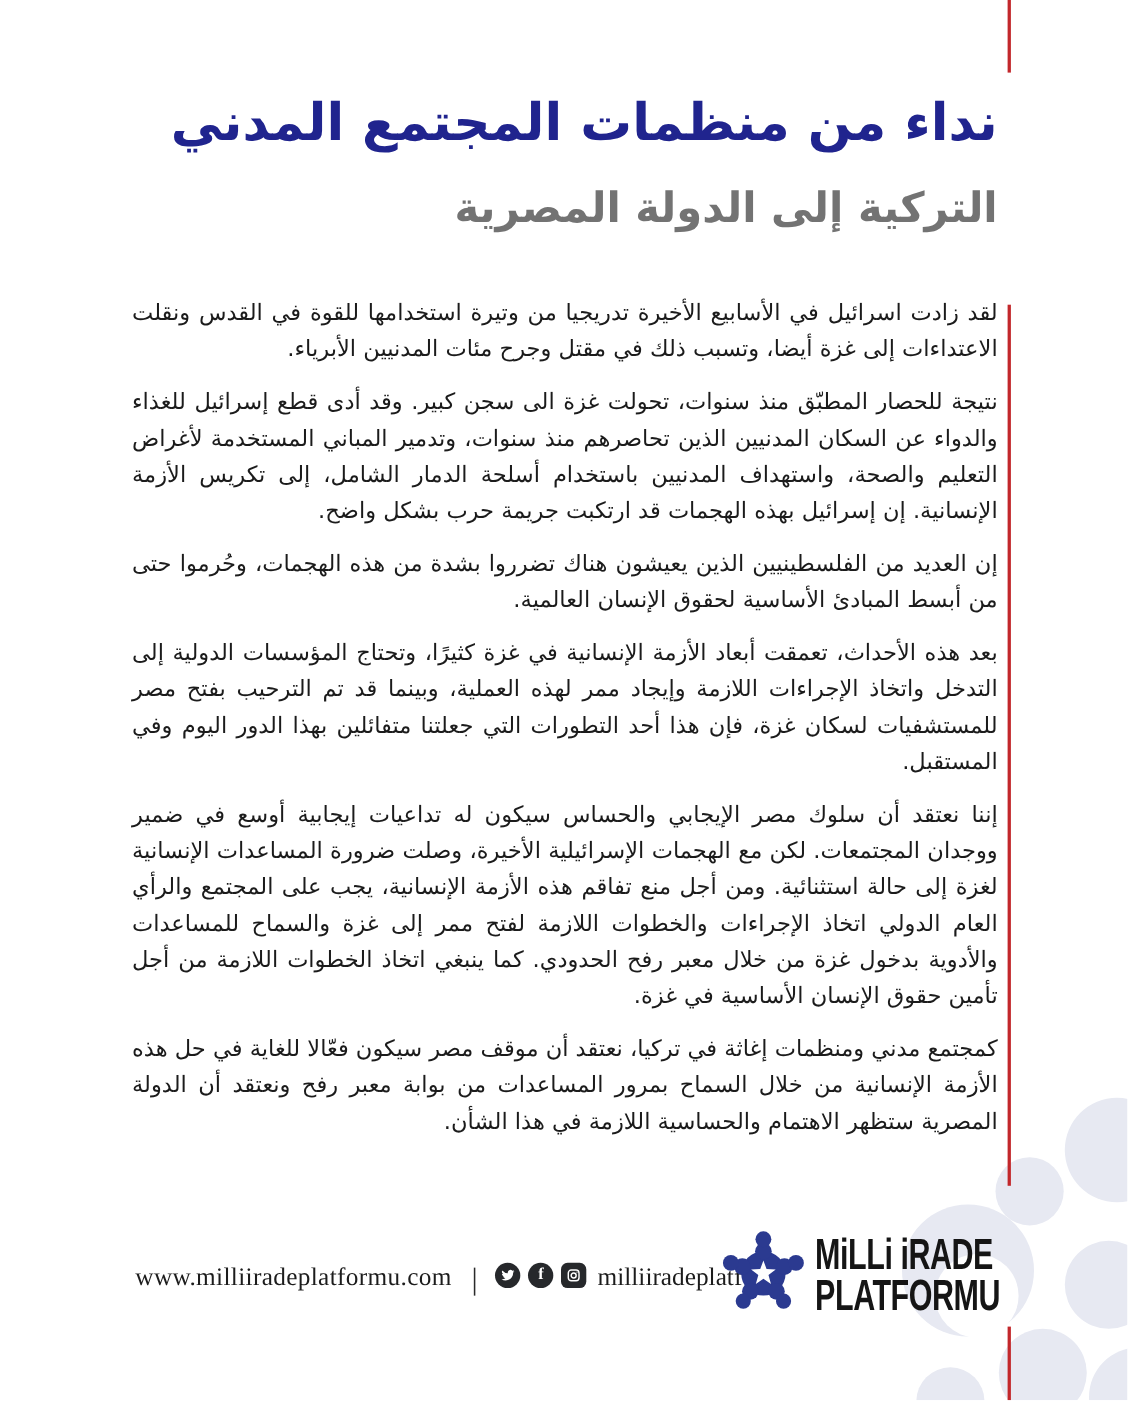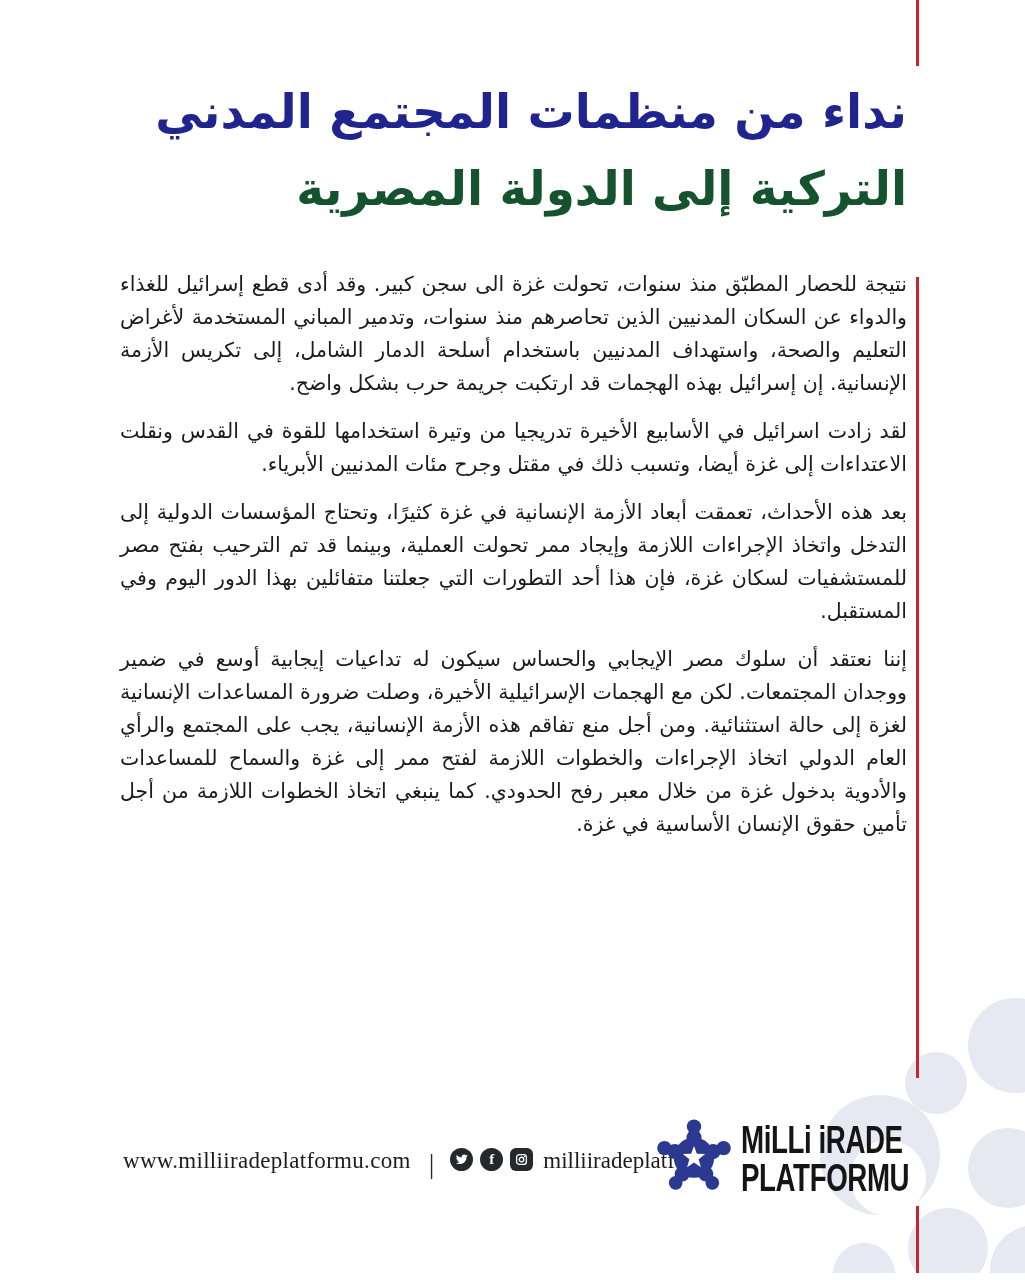--- a/index.html
+++ b/index.html
@@ -15,21 +15,21 @@
   .redline { position:absolute; left:916px; width:3px; background:#c2272b; }
   .seg1 { top:0; height:66px; }
   .seg2 { top:277px; height:801px; }
   .seg3 { top:1206px; height:74px; }
 
   .title-block {
     position:absolute; top:72px; right:118px; width:770px;
     direction:rtl; text-align:right; font-weight:bold; z-index:2;
   }
   .title-l1 { font-size:47px; line-height:80px; color:#20248e; }
-  .title-l2 { font-size:47px; line-height:74px; color:#14532d; }
+  .title-l2 { font-size:38px; line-height:74px; color:#737373; }
 
   .body-block {
     position:absolute; top:268px; left:120px; right:118px;
     direction:rtl; text-align:justify; color:#1b1b1b;
     font-size:20.5px; line-height:33px; z-index:2;
   }
   .body-block p { margin:0 0 15px 0; }
 
   .signature {
     position:absolute; top:1046px; right:147px;
@@ -79,24 +79,26 @@
   <div class="redline seg1"></div>
   <div class="redline seg2"></div>
   <div class="redline seg3"></div>
 
   <div class="title-block">
     <div class="title-l1">نداء من منظمات المجتمع المدني</div>
     <div class="title-l2">التركية إلى الدولة المصرية</div>
   </div>
 
   <div class="body-block">
+    <p>لقد زادت اسرائيل في الأسابيع الأخيرة تدريجيا من وتيرة استخدامها للقوة في القدس ونقلت الاعتداءات إلى غزة أيضا، وتسبب ذلك في مقتل وجرح مئات المدنيين الأبرياء.</p>
     <p>نتيجة للحصار المطبّق منذ سنوات، تحولت غزة الى سجن كبير. وقد أدى قطع إسرائيل للغذاء والدواء عن السكان المدنيين الذين تحاصرهم منذ سنوات، وتدمير المباني المستخدمة لأغراض التعليم والصحة، واستهداف المدنيين باستخدام أسلحة الدمار الشامل، إلى تكريس الأزمة الإنسانية. إن إسرائيل بهذه الهجمات قد ارتكبت جريمة حرب بشكل واضح.</p>
-    <p>لقد زادت اسرائيل في الأسابيع الأخيرة تدريجيا من وتيرة استخدامها للقوة في القدس ونقلت الاعتداءات إلى غزة أيضا، وتسبب ذلك في مقتل وجرح مئات المدنيين الأبرياء.</p>
-    <p>بعد هذه الأحداث، تعمقت أبعاد الأزمة الإنسانية في غزة كثيرًا، وتحتاج المؤسسات الدولية إلى التدخل واتخاذ الإجراءات اللازمة وإيجاد ممر تحولت العملية، وبينما قد تم الترحيب بفتح مصر للمستشفيات لسكان غزة، فإن هذا أحد التطورات التي جعلتنا متفائلين بهذا الدور اليوم وفي المستقبل.</p>
+    <p>إن العديد من الفلسطينيين الذين يعيشون هناك تضرروا بشدة من هذه الهجمات، وحُرموا حتى من أبسط المبادئ الأساسية لحقوق الإنسان العالمية.</p>
+    <p>بعد هذه الأحداث، تعمقت أبعاد الأزمة الإنسانية في غزة كثيرًا، وتحتاج المؤسسات الدولية إلى التدخل واتخاذ الإجراءات اللازمة وإيجاد ممر لهذه العملية، وبينما قد تم الترحيب بفتح مصر للمستشفيات لسكان غزة، فإن هذا أحد التطورات التي جعلتنا متفائلين بهذا الدور اليوم وفي المستقبل.</p>
     <p>إننا نعتقد أن سلوك مصر الإيجابي والحساس سيكون له تداعيات إيجابية أوسع في ضمير ووجدان المجتمعات. لكن مع الهجمات الإسرائيلية الأخيرة، وصلت ضرورة المساعدات الإنسانية لغزة إلى حالة استثنائية. ومن أجل منع تفاقم هذه الأزمة الإنسانية، يجب على المجتمع والرأي العام الدولي اتخاذ الإجراءات والخطوات اللازمة لفتح ممر إلى غزة والسماح للمساعدات والأدوية بدخول غزة من خلال معبر رفح الحدودي. كما ينبغي اتخاذ الخطوات اللازمة من أجل تأمين حقوق الإنسان الأساسية في غزة.</p>
+    <p>كمجتمع مدني ومنظمات إغاثة في تركيا، نعتقد أن موقف مصر سيكون فعّالا للغاية في حل هذه الأزمة الإنسانية من خلال السماح بمرور المساعدات من بوابة معبر رفح ونعتقد أن الدولة المصرية ستظهر الاهتمام والحساسية اللازمة في هذا الشأن.</p>
   </div>
 
 
   <div class="footer">
     <span class="website">www.milliiradeplatformu.com</span>
     <span class="sep">|</span>
     <span class="soc">
       <svg width="13" height="13" viewBox="0 0 24 24" fill="#ffffff">
           <path d="M23.4 4.8c-.8.36-1.66.6-2.56.72a4.5 4.5 0 0 0 1.97-2.48c-.87.52-1.83.9-2.85 1.1a4.48 4.48 0 0 0-7.64 4.09A12.72 12.72 0 0 1 3.1 3.55a4.48 4.48 0 0 0 1.39 5.98 4.45 4.45 0 0 1-2.03-.56v.06c0 2.17 1.54 3.98 3.59 4.39-.38.1-.77.16-1.18.16-.29 0-.57-.03-.84-.08a4.49 4.49 0 0 0 4.19 3.11A9 9 0 0 1 2.65 18.5c-.36 0-.72-.02-1.07-.06a12.7 12.7 0 0 0 6.88 2.02c8.26 0 12.78-6.84 12.78-12.78l-.01-.58a9.1 9.1 0 0 0 2.17-2.3z"></path>
         </svg>

